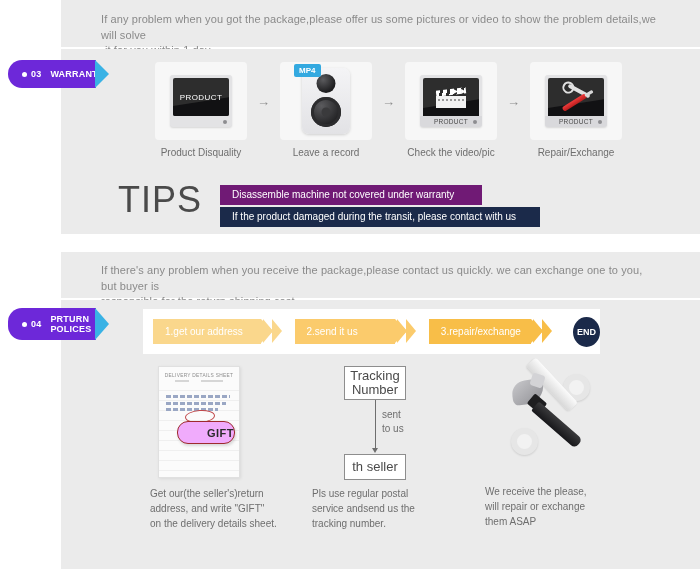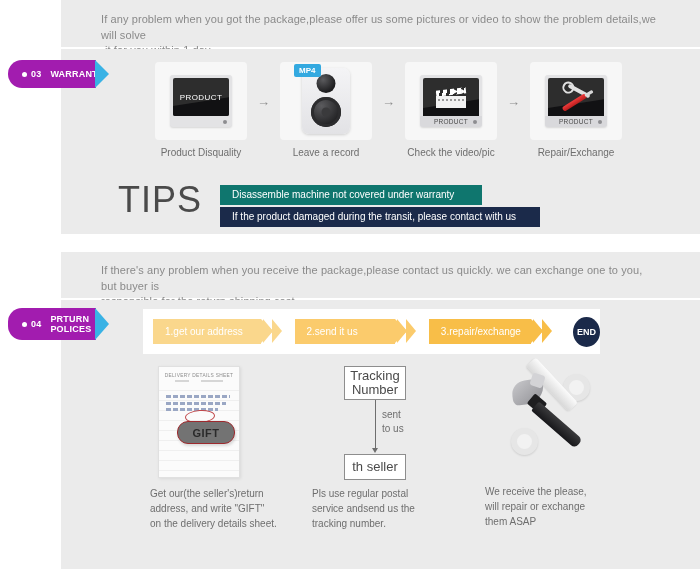--- a/index.html
+++ b/index.html
@@ -28,21 +28,21 @@
     line-height: 15.5px;
     letter-spacing: 0.1px;
   }
   #intro-text-1 { left: 101px; top: 12px; width: 560px; }
   #intro-text-2 { left: 101px; top: 263px; width: 560px; }
   .intro-text .l2 { display: block; padding-left: 4px; }
 
   
   .tab {
     position: absolute;
-    background: #a21caf;
+    background: #6d28d9;
     color: #ffffff;
     display: flex;
     align-items: center;
     border-radius: 14px 0 0 14px;
     padding-left: 14px;
   }
   .tab::after {
     content: "";
     position: absolute;
     right: -13px; top: 0;
@@ -221,21 +221,21 @@
     letter-spacing: 1px; line-height: 40px;
     font-family: "Liberation Sans", sans-serif;
   }
   #tips-bars { margin-left: 18px; margin-top: 5px; }
   .tip-bar {
     color: #ffffff;
     font-size: 10px;
     padding: 4px 12px 5px 12px;
     white-space: nowrap;
   }
-  #tip-bar-1 { background: #0f766e; margin-bottom: 2px; width: 262px; }
+  #tip-bar-1 { background: #701a75; margin-bottom: 2px; width: 262px; }
   #tip-bar-2 { background: #1b2a4a; width: 320px; }
 
   
   #arrow-banner {
     position: absolute; left: 143px; top: 309px;
     width: 457px; height: 45px;
     background: #ffffff;
     display: flex; align-items: center;
   }
   .chev {
@@ -337,24 +337,24 @@
   #sheet-ellipse {
     position: absolute; left: 26px; top: 43px;
     width: 30px; height: 13px;
     border: 1.2px solid #c0474a;
     border-radius: 50%;
     transform: rotate(-4deg);
   }
   #gift-bubble {
     position: absolute; left: 18px; top: 54px;
     width: 58px; height: 23px;
-    background: #737373;
+    background: #f0abfc;
     border: 1.4px solid #9e2a2e;
     border-radius: 11px;
-    display: flex; align-items: center; justify-content: center;
+    display: flex; align-items: center; justify-content: flex-end;
     box-shadow: 1px 2px 3px rgba(0,0,0,0.14);
   }
   #gift-text { font-size: 11px; font-weight: bold; color: #2a2a2a; letter-spacing: 0.5px; }
 
   
   #flow { position: relative; margin-left: 22px; width: 120px; height: 112px; }
   .flow-box {
     background: #ffffff; border: 1px solid #8d8d8d;
     display: flex; align-items: center; justify-content: center;
     text-align: center;

